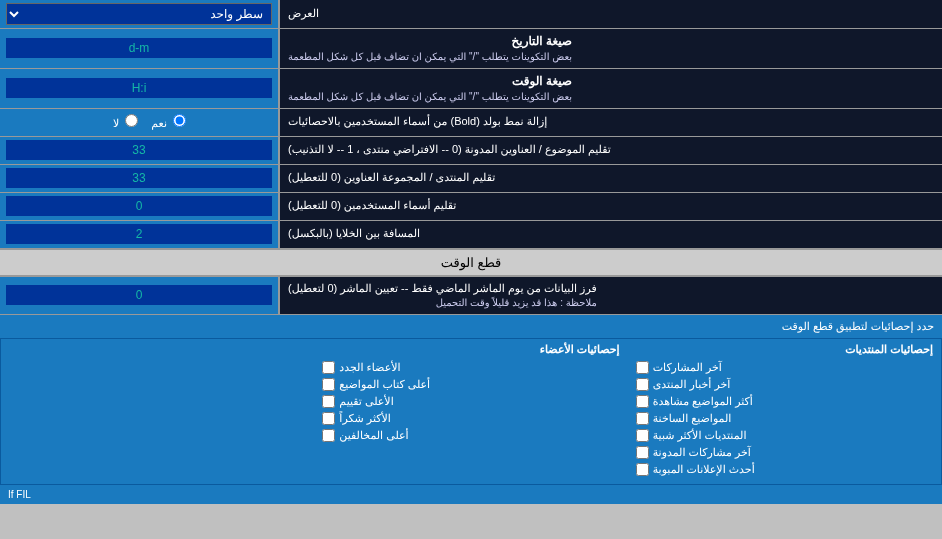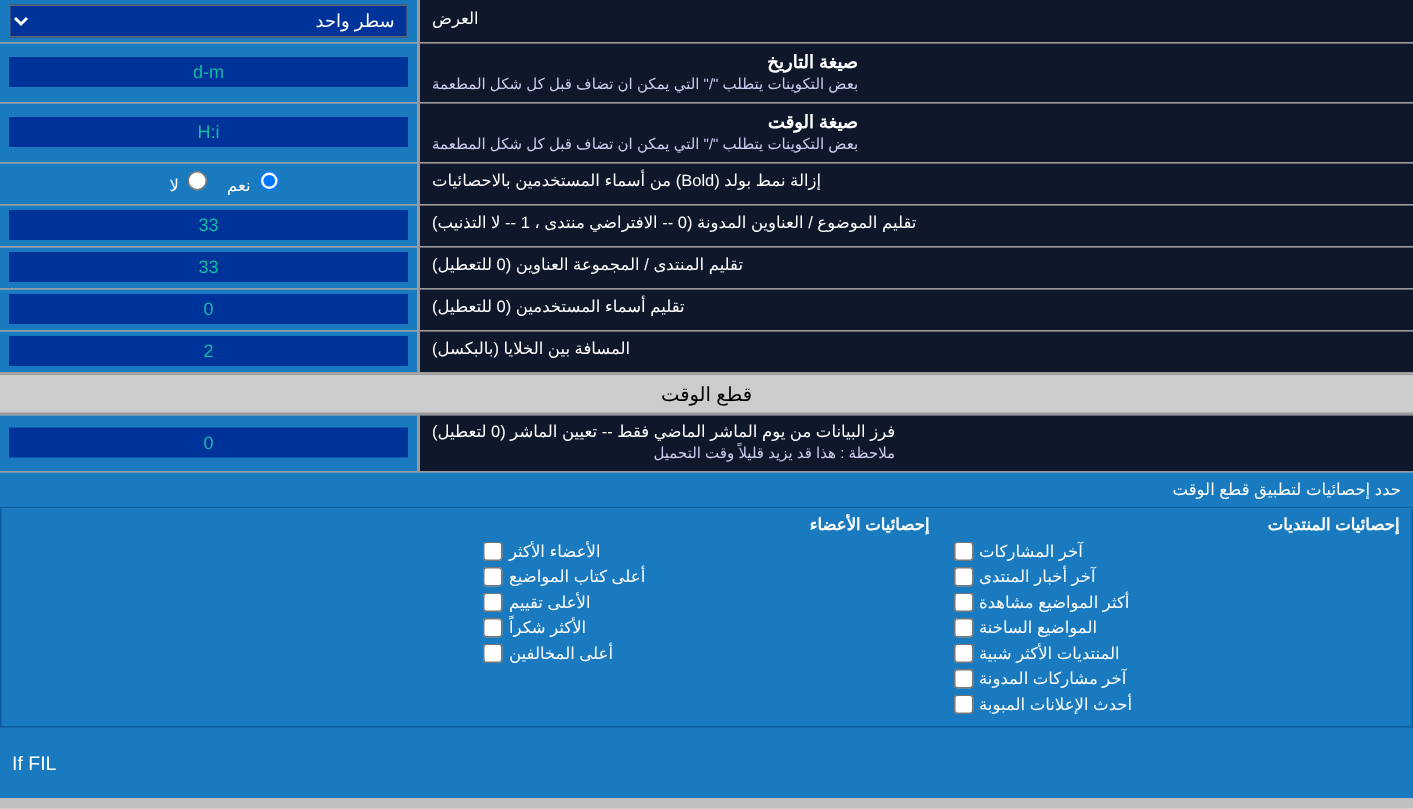--- a/index.html
+++ b/index.html
@@ -245,21 +245,21 @@
         <span>أحدث الإعلانات المبوبة</span>
         <input type="checkbox" style="">
       </div>
     </div>
 
     <div style="flex:1; padding:4px 8px;">
       <div style="color:#fff; font-weight:bold; font-size:11px; margin-bottom:5px; text-align:right;">
         <span>إحصائيات الأعضاء</span>
       </div>
       <div class="checkbox-item">
-        <span>الأعضاء الأكثر</span>
+        <span>الأعضاء الجدد</span>
         <input type="checkbox" style="">
       </div>
       <div class="checkbox-item">
         <span>أعلى كتاب المواضيع</span>
         <input type="checkbox" style="">
       </div>
       <div class="checkbox-item">
         <span>الأعلى تقييم</span>
         <input type="checkbox" style="">
       </div>
@@ -270,17 +270,17 @@
       <div class="checkbox-item">
         <span>أعلى المخالفين</span>
         <input type="checkbox" style="">
       </div>
     </div>
 
     <div style="flex:1; padding:4px 8px; border-left:1px solid #0a5a9e;">
     </div>
   </div>
 
-  <div style="background:#1a7abf; padding:16px 8px; border-top:1px solid #0a5a9e; color:#fff; font-size:13px; text-align:left;">
+  <div style="background:#1a7abf; padding:4px 8px; border-top:1px solid #0a5a9e; color:#fff; font-size:10px; text-align:left;">
     <span>If FIL</span>
   </div>
 
 </div>
 
 </body></html>

